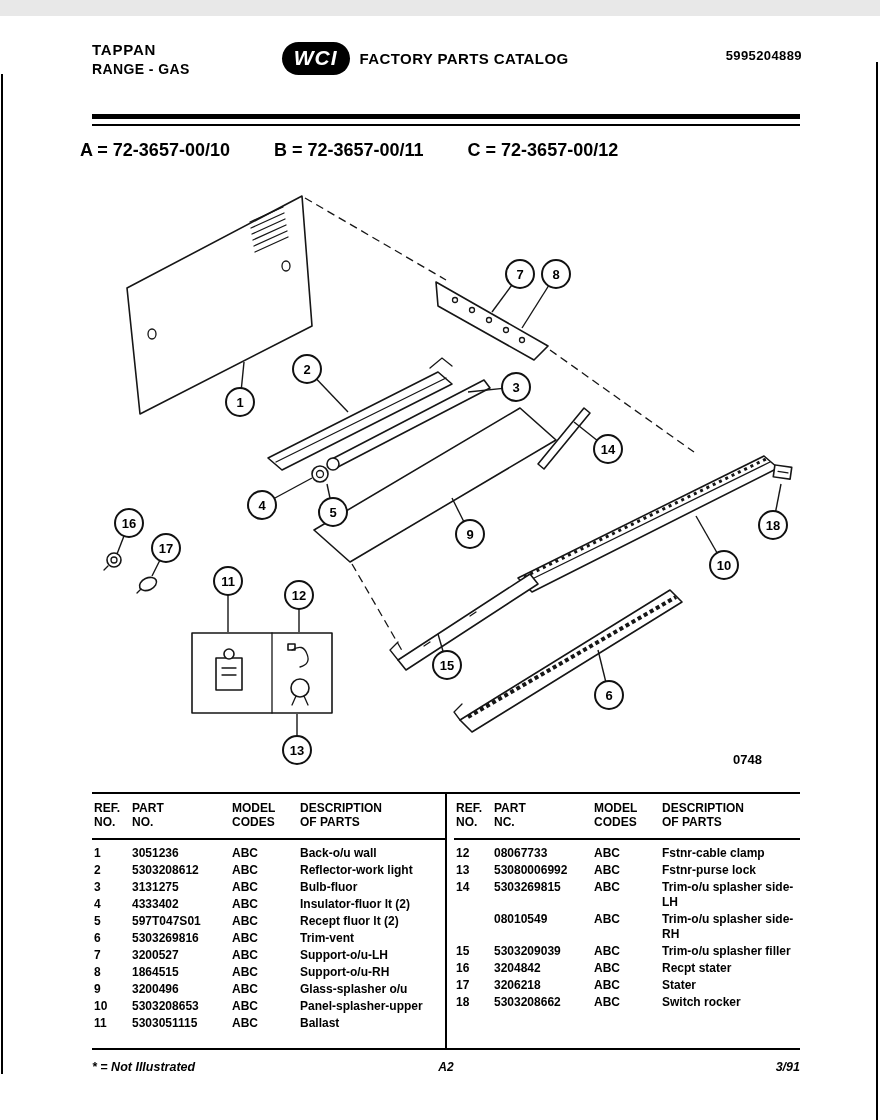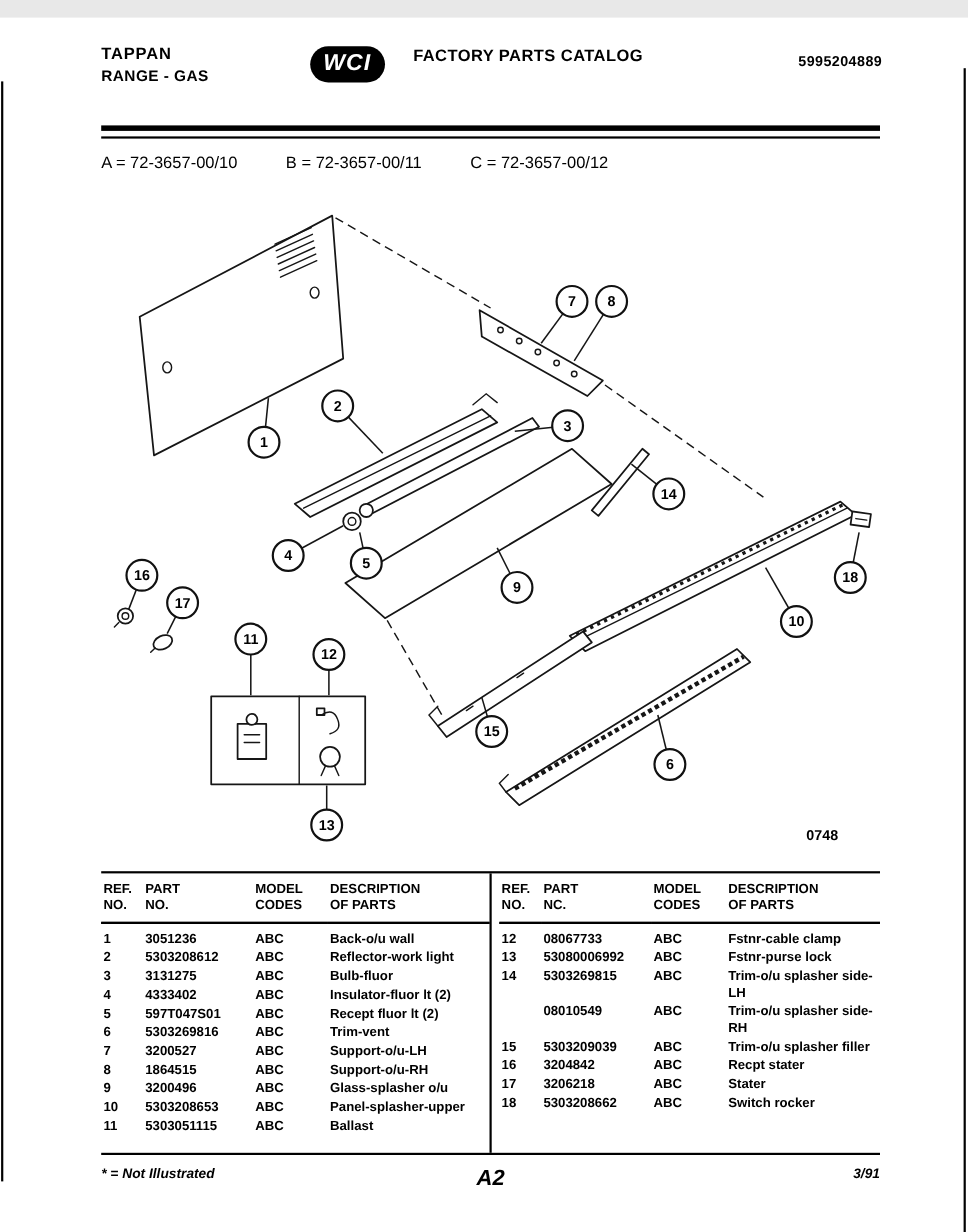--- a/index.html
+++ b/index.html
@@ -10,32 +10,32 @@
   
   .edge-left{position:absolute;left:1px;top:58px;width:2px;height:1000px;background:#000;}
   .edge-right{position:absolute;right:2px;top:46px;width:2px;height:1066px;background:#000;}
   .edge-bottom{position:absolute;left:42px;right:0;bottom:5px;height:4px;background:#000;}
 
   
   .header{position:absolute;top:24px;left:92px;right:78px;display:flex;align-items:flex-start;}
   .brand{line-height:1.35;}
   .brand-1{font-size:15px;font-weight:700;letter-spacing:.8px;}
   .brand-2{font-size:14px;font-weight:700;letter-spacing:.4px;}
-  .title-group{display:flex;align-items:flex-start;gap:26px;margin-left:92px;margin-top:2px;}
+  .title-group{display:flex;align-items:center;gap:10px;margin-left:92px;margin-top:2px;}
   .wci-logo{
     background:#000;color:#fff;font-style:italic;font-weight:800;font-size:21px;
     padding:4px 12px 5px 12px;border-radius:17px;letter-spacing:1px;
   }
   .catalog-title{font-size:15px;font-weight:700;letter-spacing:.4px;}
   .doc-number{margin-left:auto;margin-top:8px;font-size:13px;font-weight:700;letter-spacing:.4px;}
 
   .rule-thick{position:absolute;top:98px;left:92px;width:708px;height:5px;background:#000;}
   .rule-thin{position:absolute;top:108px;left:92px;width:708px;height:2px;background:#000;}
 
-  .models{position:absolute;top:124px;left:92px;display:flex;gap:44px;font-size:15px;font-weight:400;}
+  .models{position:absolute;top:124px;left:80px;display:flex;gap:44px;font-size:18px;font-weight:700;}
 
   
   .diagram-svg{position:absolute;top:150px;left:0;width:880px;height:620px;}
   .diagram-svg .part{stroke:#161616;stroke-width:1.6;fill:#fff;stroke-linejoin:round;stroke-linecap:round;}
   .diagram-svg .detail{stroke:#161616;stroke-width:1.3;fill:none;stroke-linecap:round;}
   .diagram-svg .dash{stroke:#161616;stroke-width:1.3;fill:none;stroke-dasharray:8 5;}
   .diagram-svg .perf{stroke:#161616;fill:none;}
   .leader{stroke:#161616;stroke-width:1.4;}
   .callout-circle{fill:#fff;stroke:#111;stroke-width:2;}
   .callout-num{text-anchor:middle;font-size:13px;font-weight:700;fill:#000;
@@ -55,21 +55,21 @@
     text-align:left;font-size:12px;line-height:14px;white-space:pre-line;vertical-align:top;
     padding:7px 2px 9px 2px;border-bottom:2px solid #000;font-weight:700;
   }
   td{padding:1px 2px;vertical-align:top;line-height:15px;}
   tbody tr:first-child td{padding-top:6px;}
 
   
   .footer{position:absolute;top:1044px;left:92px;width:708px;display:flex;
     justify-content:space-between;align-items:baseline;font-weight:700;font-style:italic;}
   .footer .note{font-size:12.5px;}
-  .footer .page-id{position:absolute;left:50%;transform:translateX(-50%);font-size:20px;}
+  .footer .page-id{position:absolute;left:50%;transform:translateX(-50%);font-size:12px;}
   .footer .date{font-size:12.5px;}
 </style>
 </head>
 <body>
 
 <div class="page">
 
   <div class="edge-left"></div>
   <div class="edge-right"></div>
   <div class="edge-bottom"></div>

